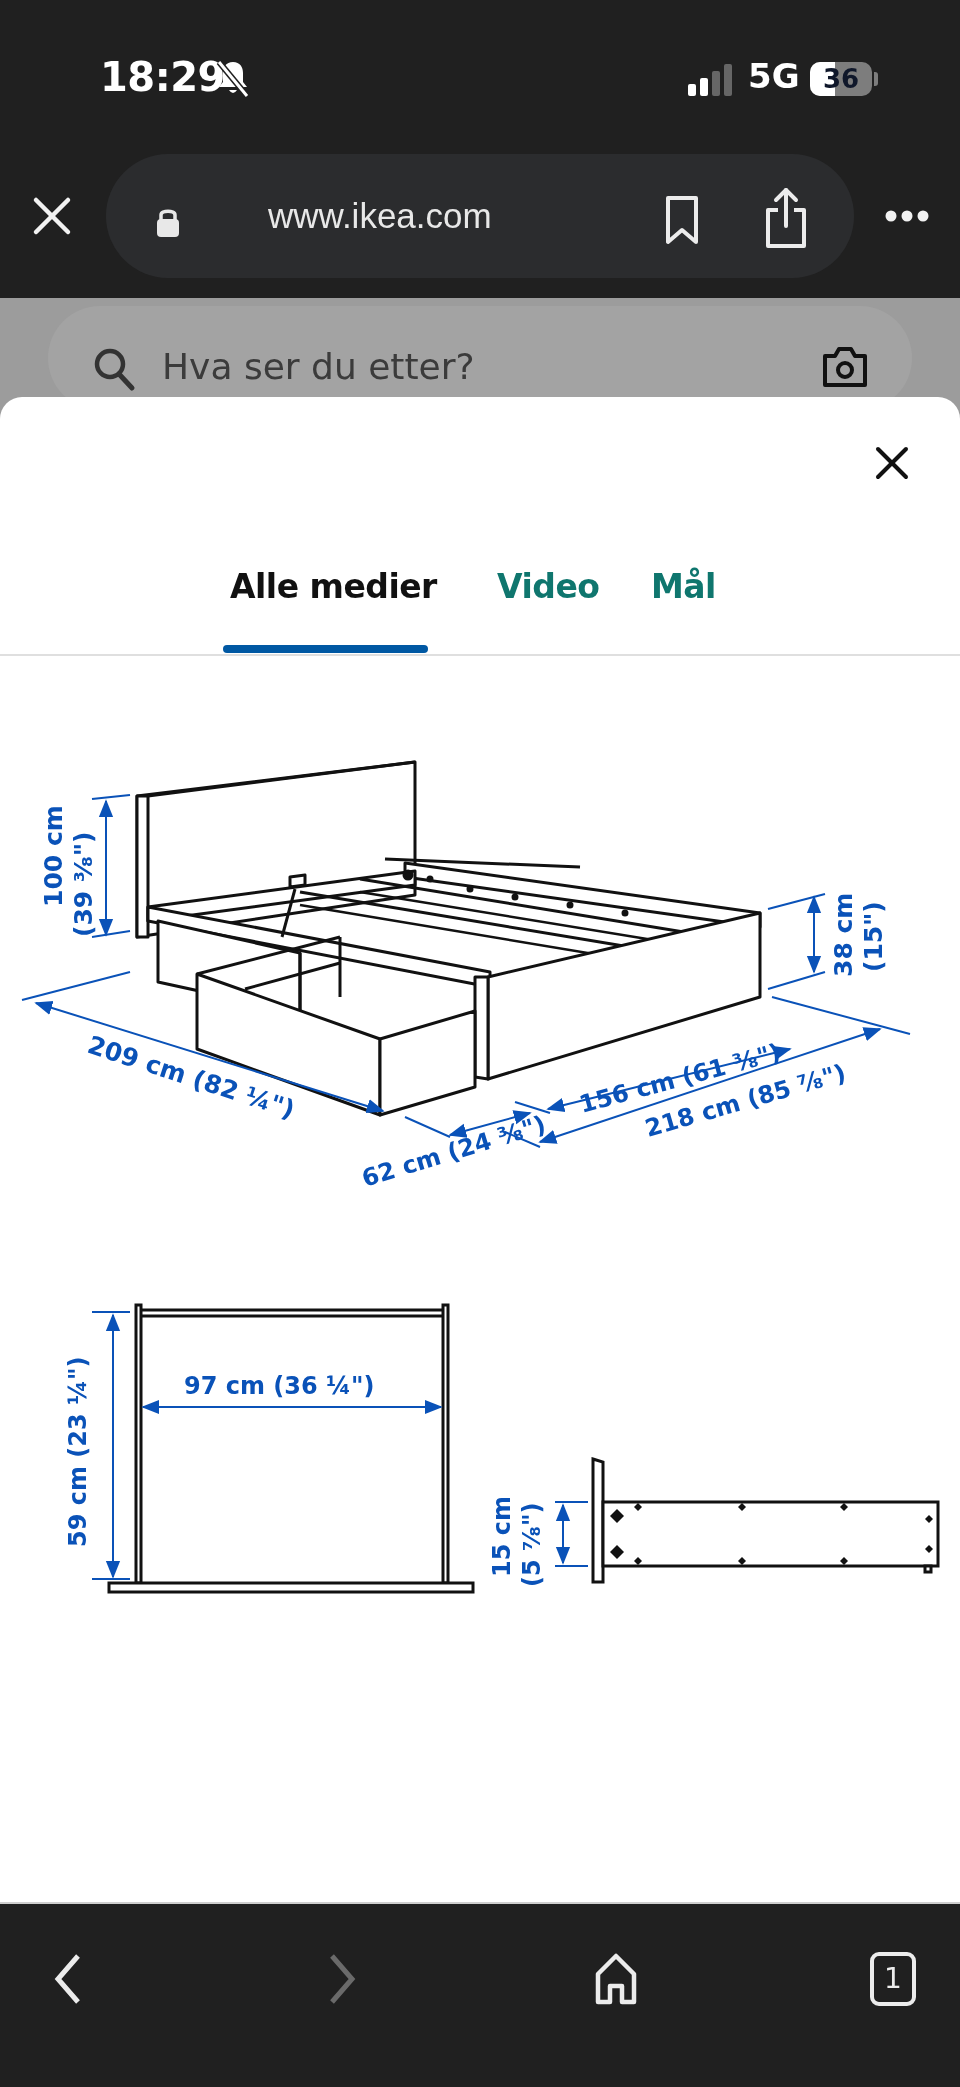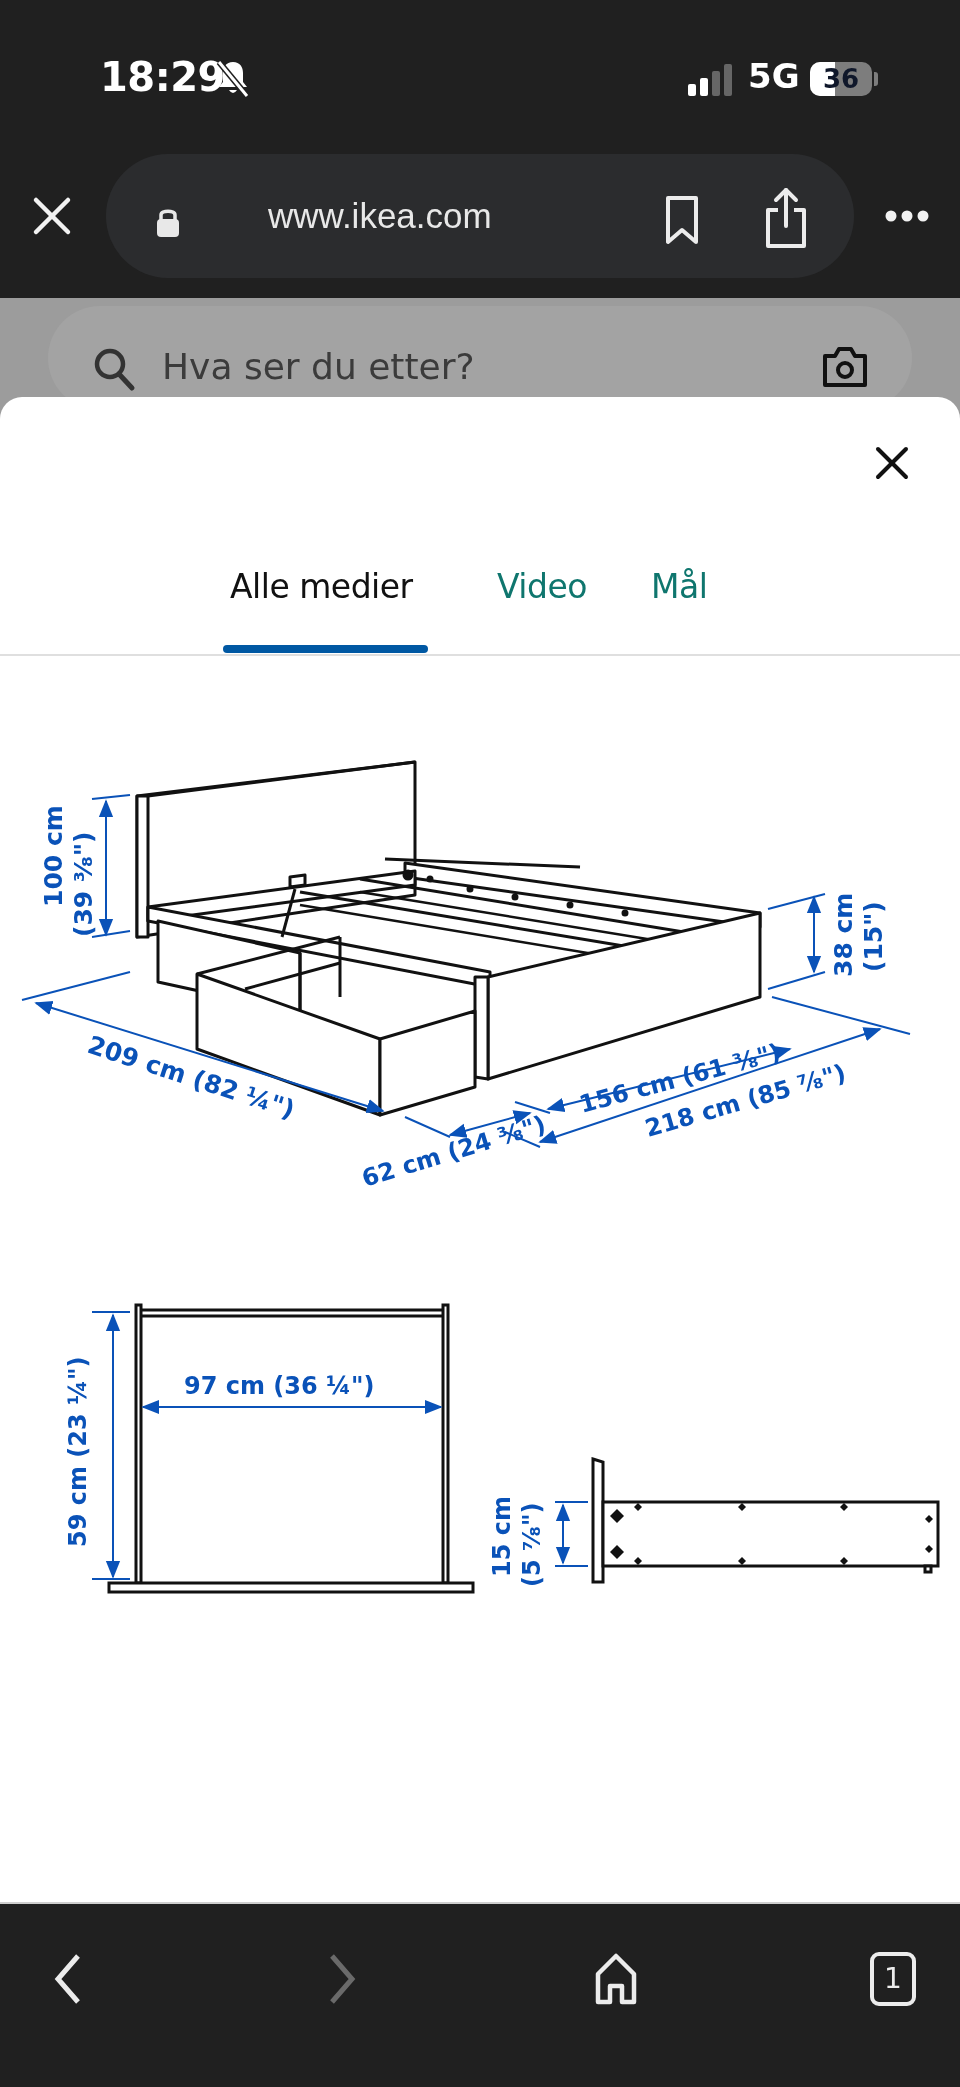--- a/index.html
+++ b/index.html
@@ -27,21 +27,21 @@
 
   .page-grey { position: absolute; left: 0; top: 298px; width: 960px; height: 140px; background: #9c9c9c; }
   .searchpill { position: absolute; left: 48px; top: 8px; width: 864px; height: 104px; border-radius: 52px; background: #a3a3a3; }
   .search-icon { position: absolute; left: 92px; top: 40px; width: 44px; height: 46px; }
   .search-ph { position: absolute; left: 162px; top: 40px; font-size: 36px; color: #3b3b3b; font-family: "DejaVu Sans", sans-serif; }
   .camera { position: absolute; left: 822px; top: 40px; width: 46px; height: 42px; }
 
   .modal { position: absolute; left: 0; top: 397px; width: 960px; height: 1505px; background: #fff; border-radius: 22px 22px 0 0; overflow: hidden; }
   .modal-close { position: absolute; left: 874px; top: 48px; width: 36px; height: 36px; cursor: pointer; }
   .tabs { position: absolute; left: 0; top: 170px; width: 960px; height: 90px; }
-  .tab { position: absolute; top: 0; font-size: 33px; font-weight: 400; font-family: "DejaVu Sans", sans-serif; cursor: pointer; letter-spacing: -0.5px; }
+  .tab { position: absolute; top: 0; font-size: 33px; font-weight: 700; font-family: "DejaVu Sans", sans-serif; cursor: pointer; letter-spacing: -0.5px; }
   .tab.active { color: #111; }
   .tab.inactive { color: #0f766e; }
   .tab-underline { position: absolute; left: 223px; top: 248px; width: 205px; height: 8px; border-radius: 4px; background: #0058a3; }
   .tabs-divider { position: absolute; left: 0; top: 257px; width: 960px; height: 2px; background: #dfdfdf; }
 
   .diagram { position: absolute; left: 0; top: 0; width: 960px; height: 1505px; }
   .dim-text { fill: #0a52b8; font-family: "DejaVu Sans", sans-serif; font-weight: 700; }
 
   .bottombar { position: absolute; left: 0; top: 1902px; width: 960px; height: 185px; background: #202020; border-top: 2px solid #cfcfcf; }
   .nav-btn { position: absolute; cursor: pointer; }

